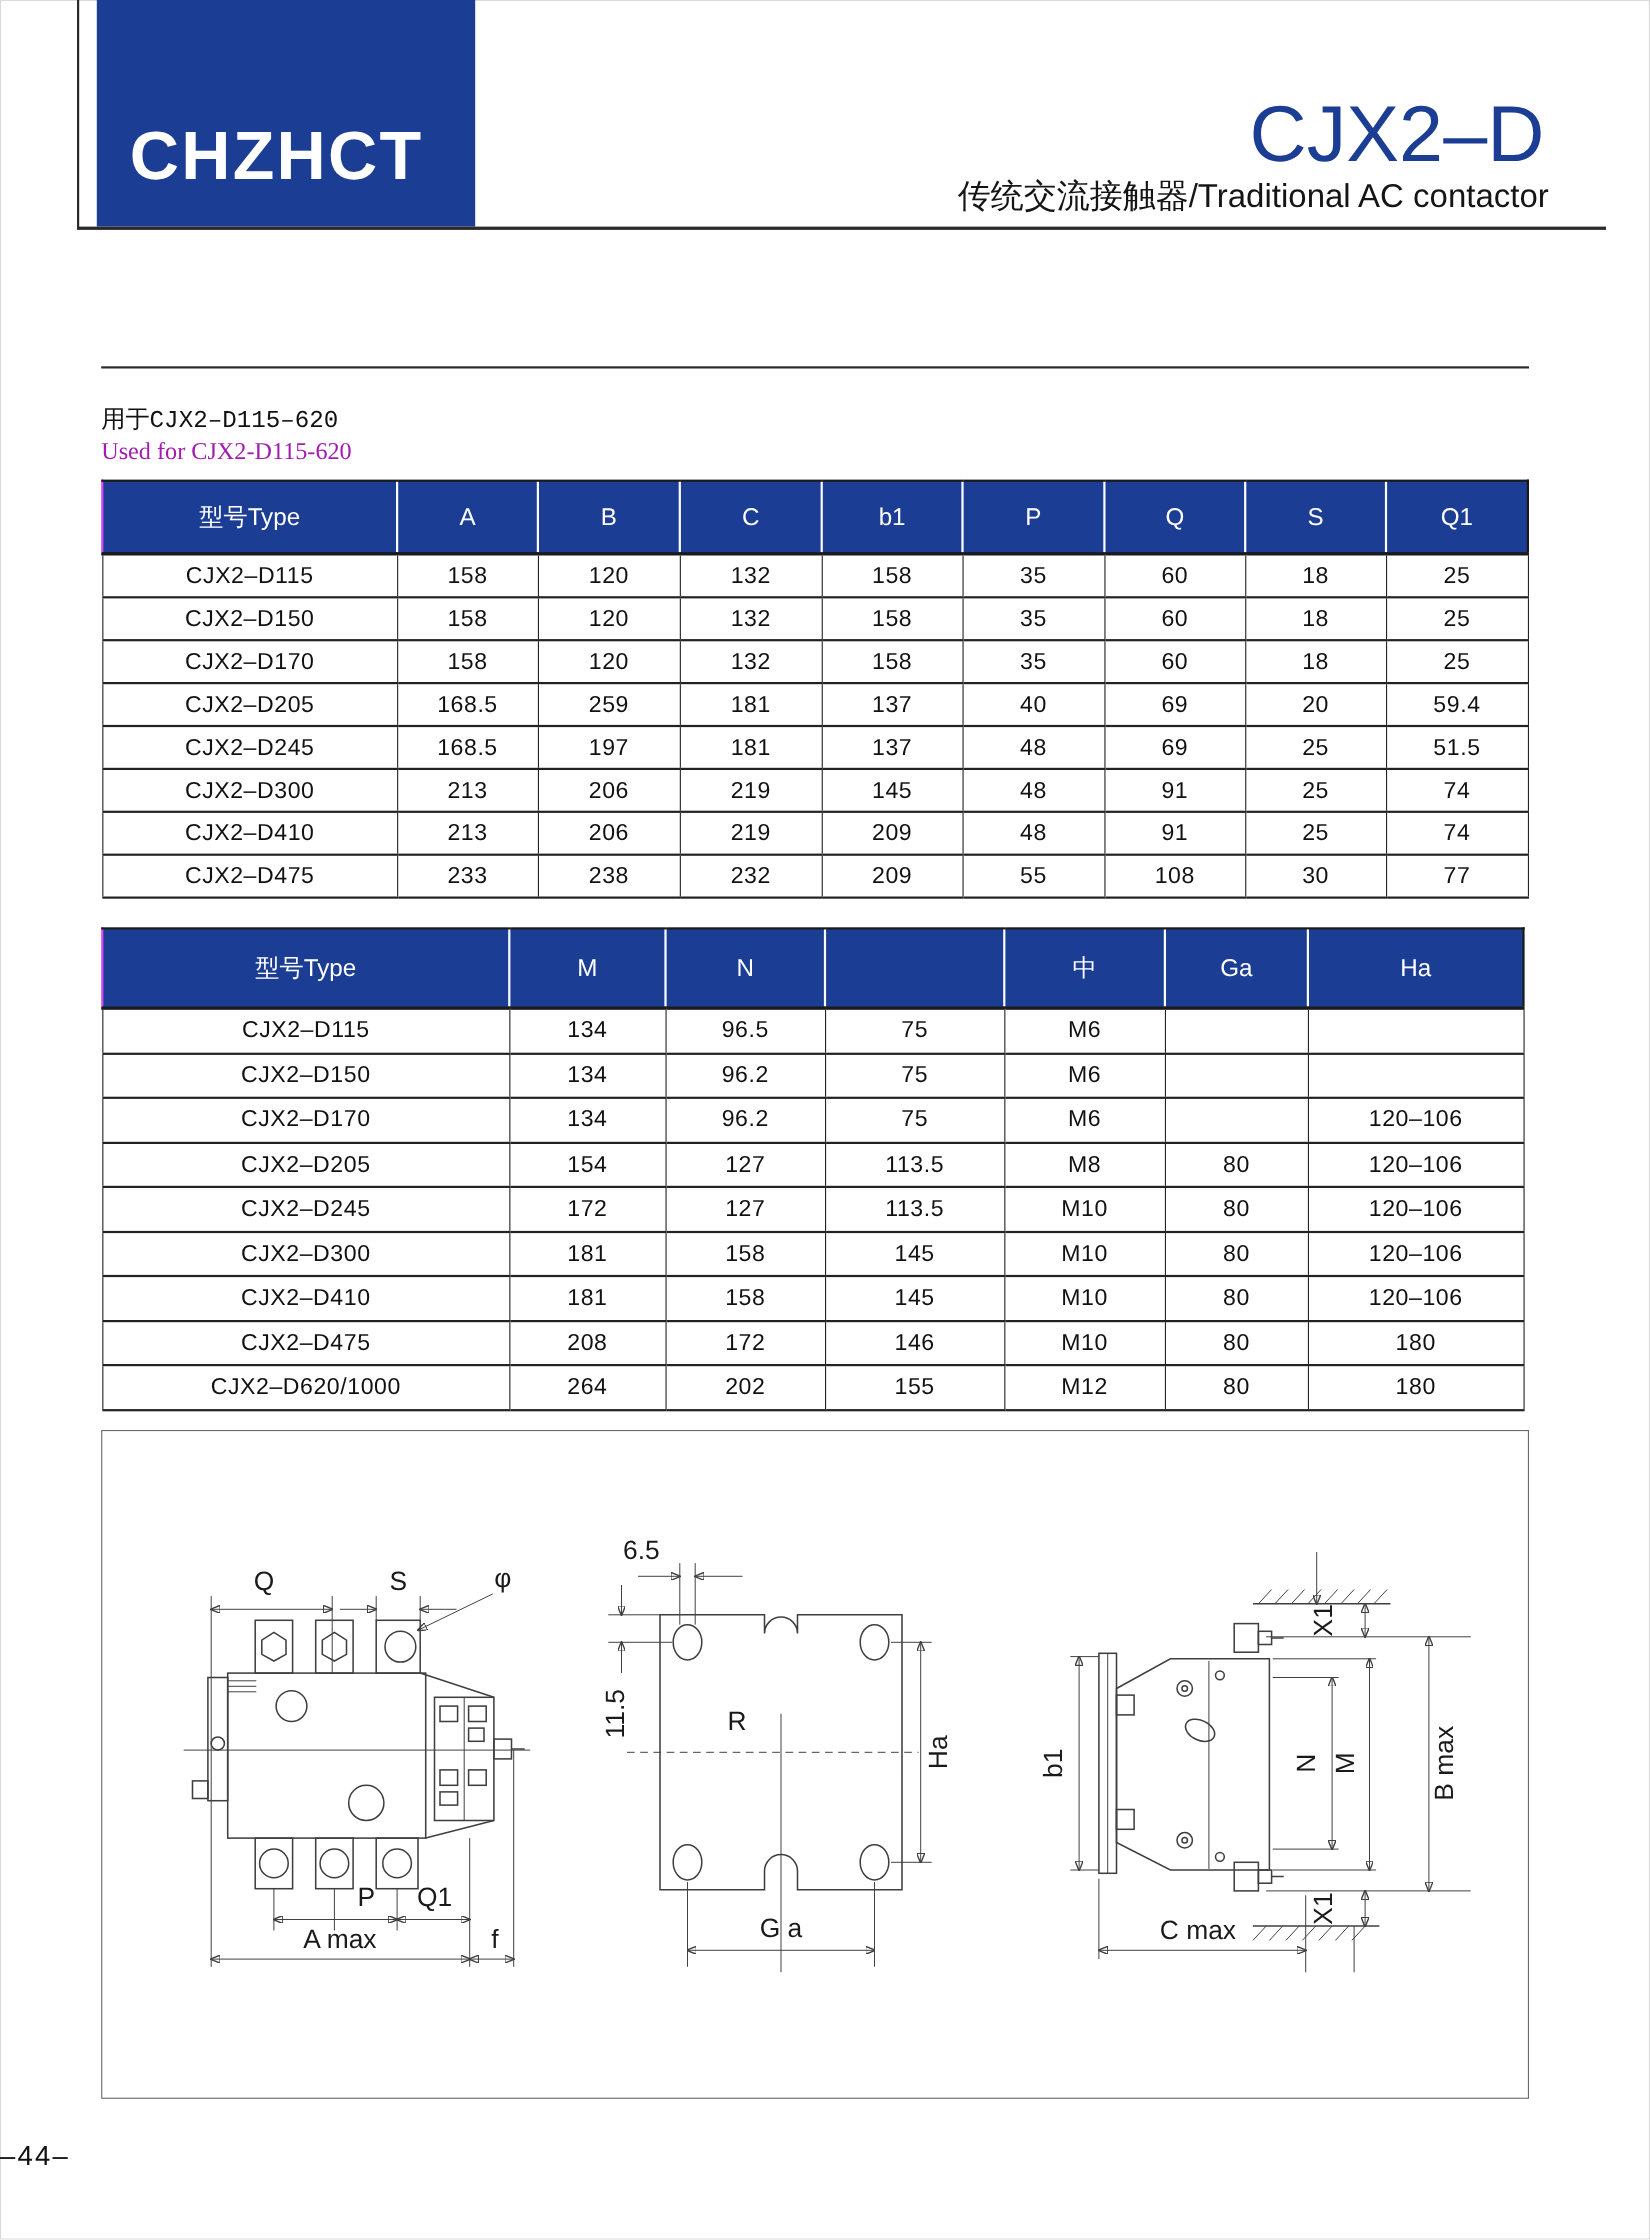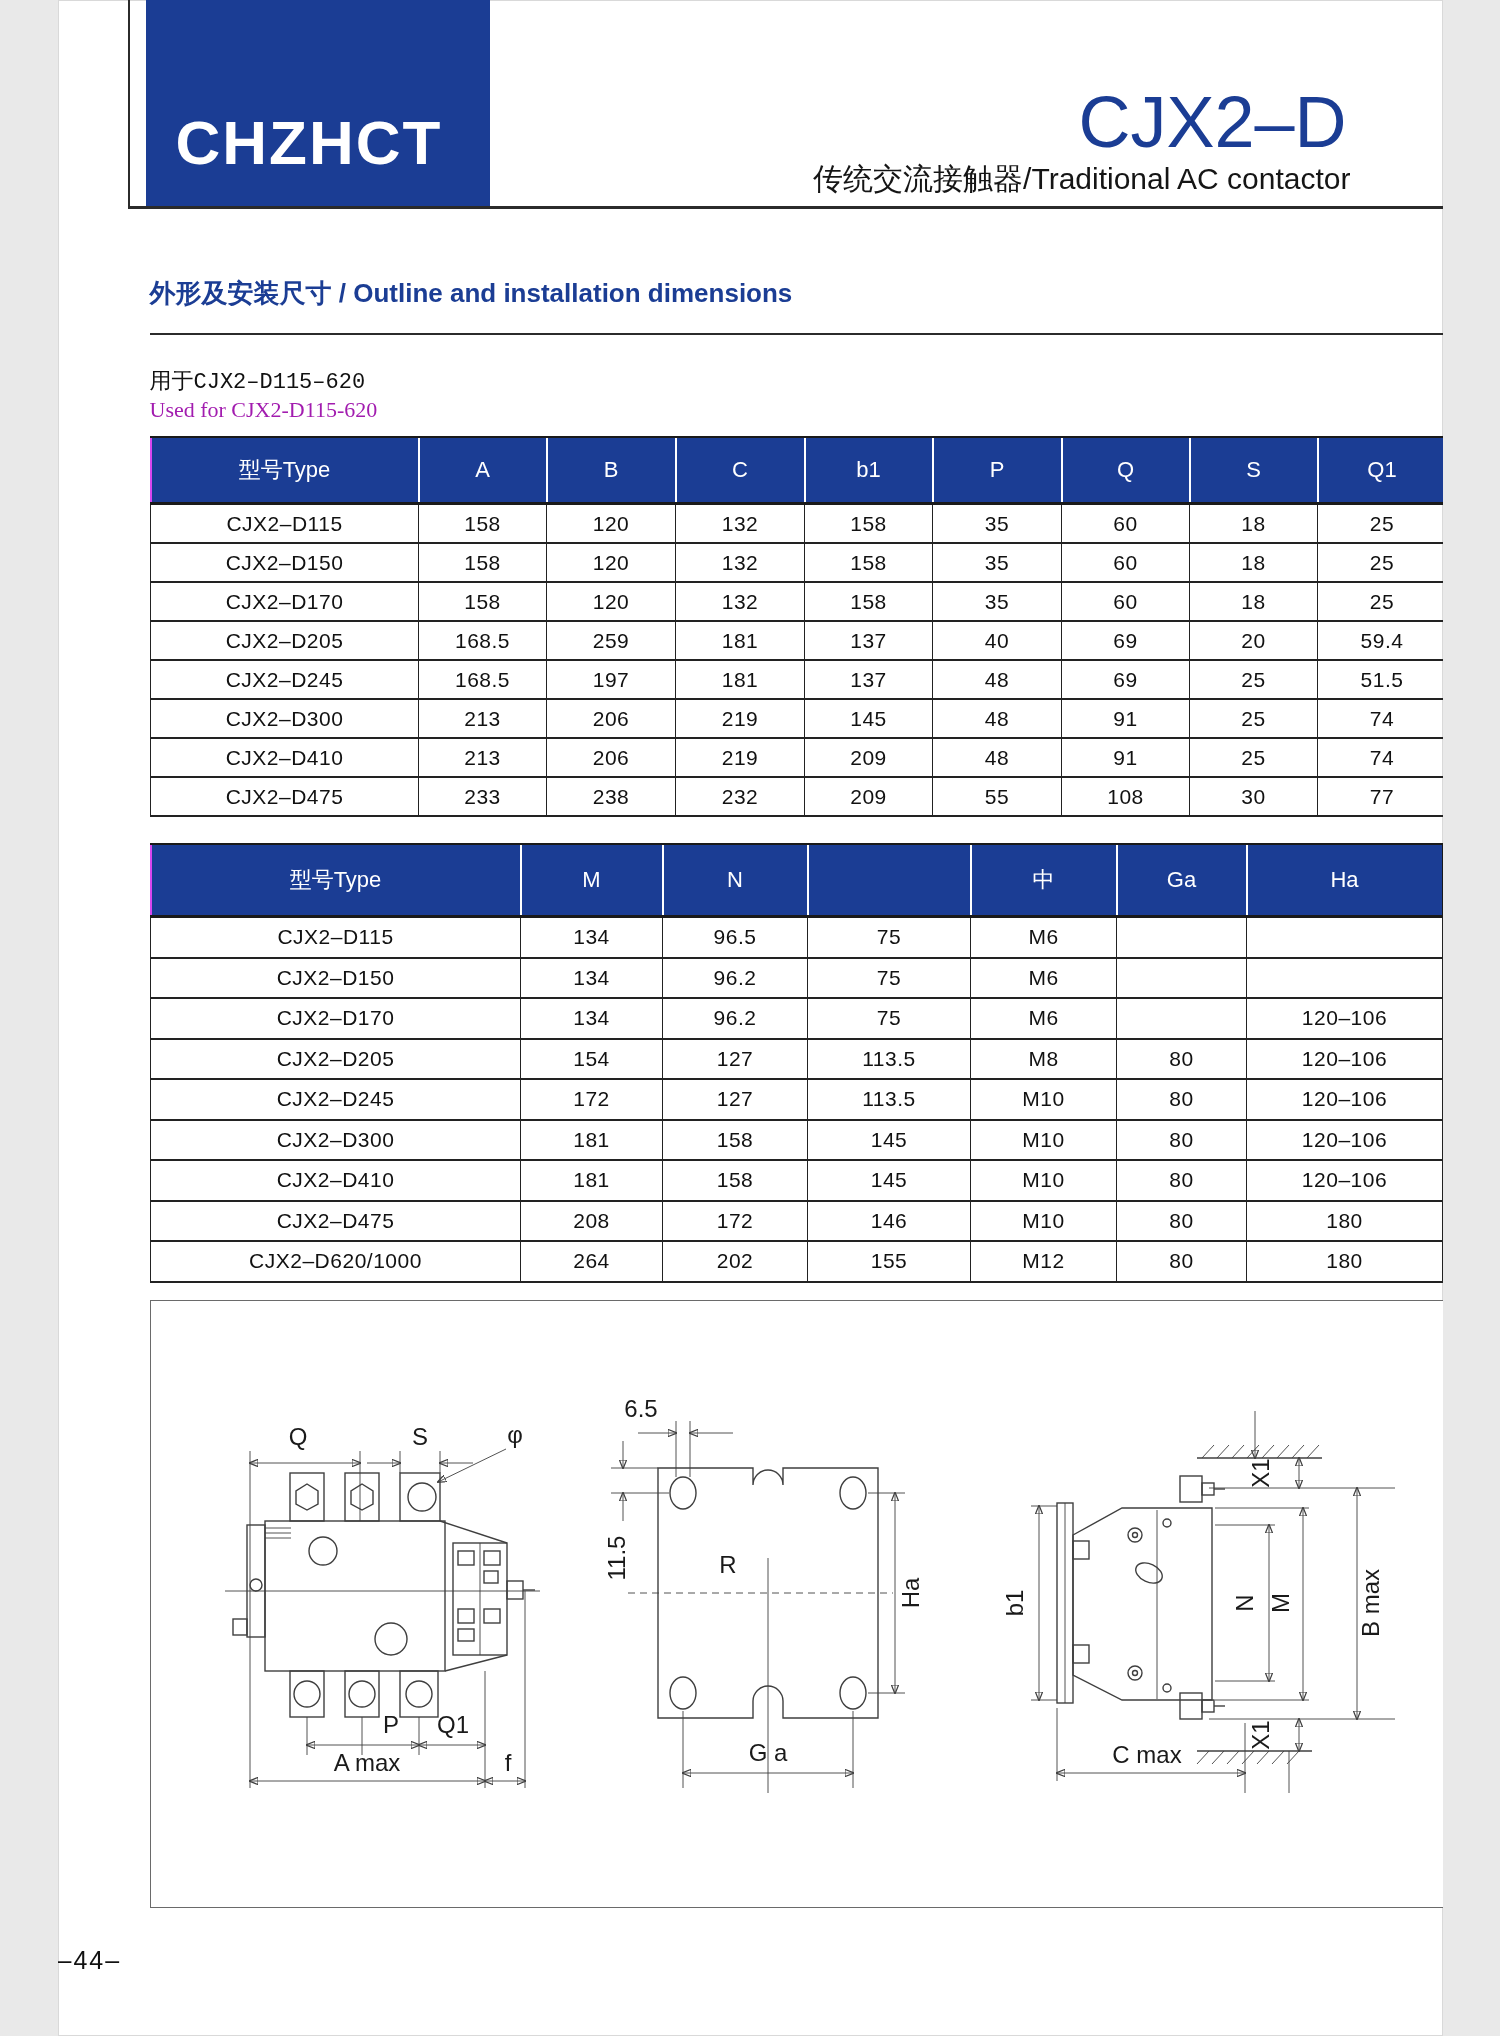--- a/index.html
+++ b/index.html
@@ -1,18 +1,18 @@
 <!DOCTYPE html>
 <html><head>
 <meta charset="utf-8">
 <style>
   :root{ --blue:#1b3d94; --ink:#1f1f1f; }
   html,body{margin:0;padding:0;background:#e9e9e9;}
   .page{
-    position:relative; width:1385px; height:2036px; background:#ffffff;
+    position:relative; width:1500px; height:2036px; background:#ffffff;
     font-family:"Liberation Sans", sans-serif; color:var(--ink);
     margin:0 auto; overflow:hidden; box-shadow: inset 0 0 0 1px #d9d9d9;
   }
   
   .logo-box{position:absolute; left:88px; top:0; width:344px; height:206px; background:var(--blue);}
   .logo-text{position:absolute; left:30px; bottom:32px; color:#fff; font-size:62px; font-weight:bold; letter-spacing:2px; line-height:1;}
   .left-line{position:absolute; left:70px; top:0; width:2px; height:207px; background:#2b2b2b;}
   .header-divider{position:absolute; left:70px; top:206px; width:1390px; height:3px; background:#2b2b2b;}
   .product-code{position:absolute; top:86px; right:96px; font-size:72px; font-weight:normal; color:var(--blue); line-height:1;}
   .product-subtitle{position:absolute; top:162px; right:92px; font-size:30px; color:#151515; line-height:1.1;}
@@ -56,21 +56,20 @@
 <div class="page">
 
   <div class="left-line"></div>
   <div class="logo-box">
     <span class="logo-text">CHZHCT</span>
   </div>
   <div class="product-code">CJX2–D</div>
   <div class="product-subtitle">传统交流接触器/Traditional AC contactor</div>
   <div class="header-divider"></div>
 
-  <div class="section-title">外形及安装尺寸 / Outline and installation dimensions</div>
   <div class="section-divider"></div>
   <div class="note-zh">用于CJX2–D115–620</div>
   <div class="note-en">Used for CJX2-D115-620</div>
 
   <table class="tbl" id="t1">
       <colgroup>
         <col style="width: 268px;">
         <col style="width: 128px;">
         <col style="width: 129px;">
         <col style="width: 129px;">

